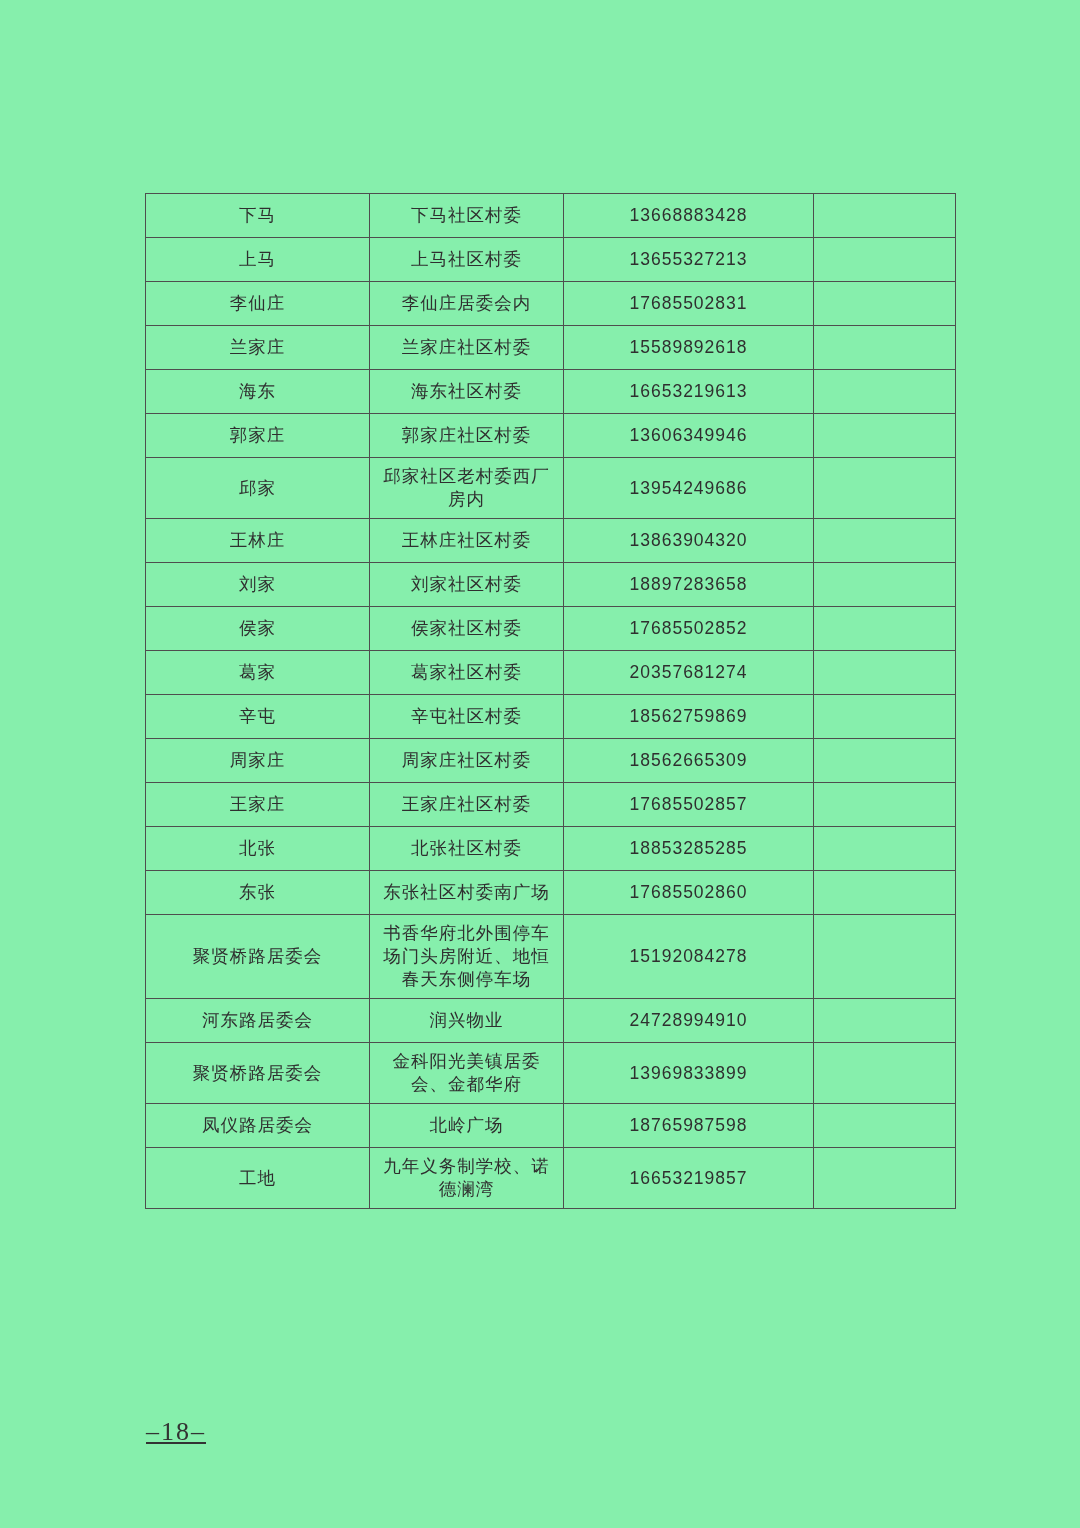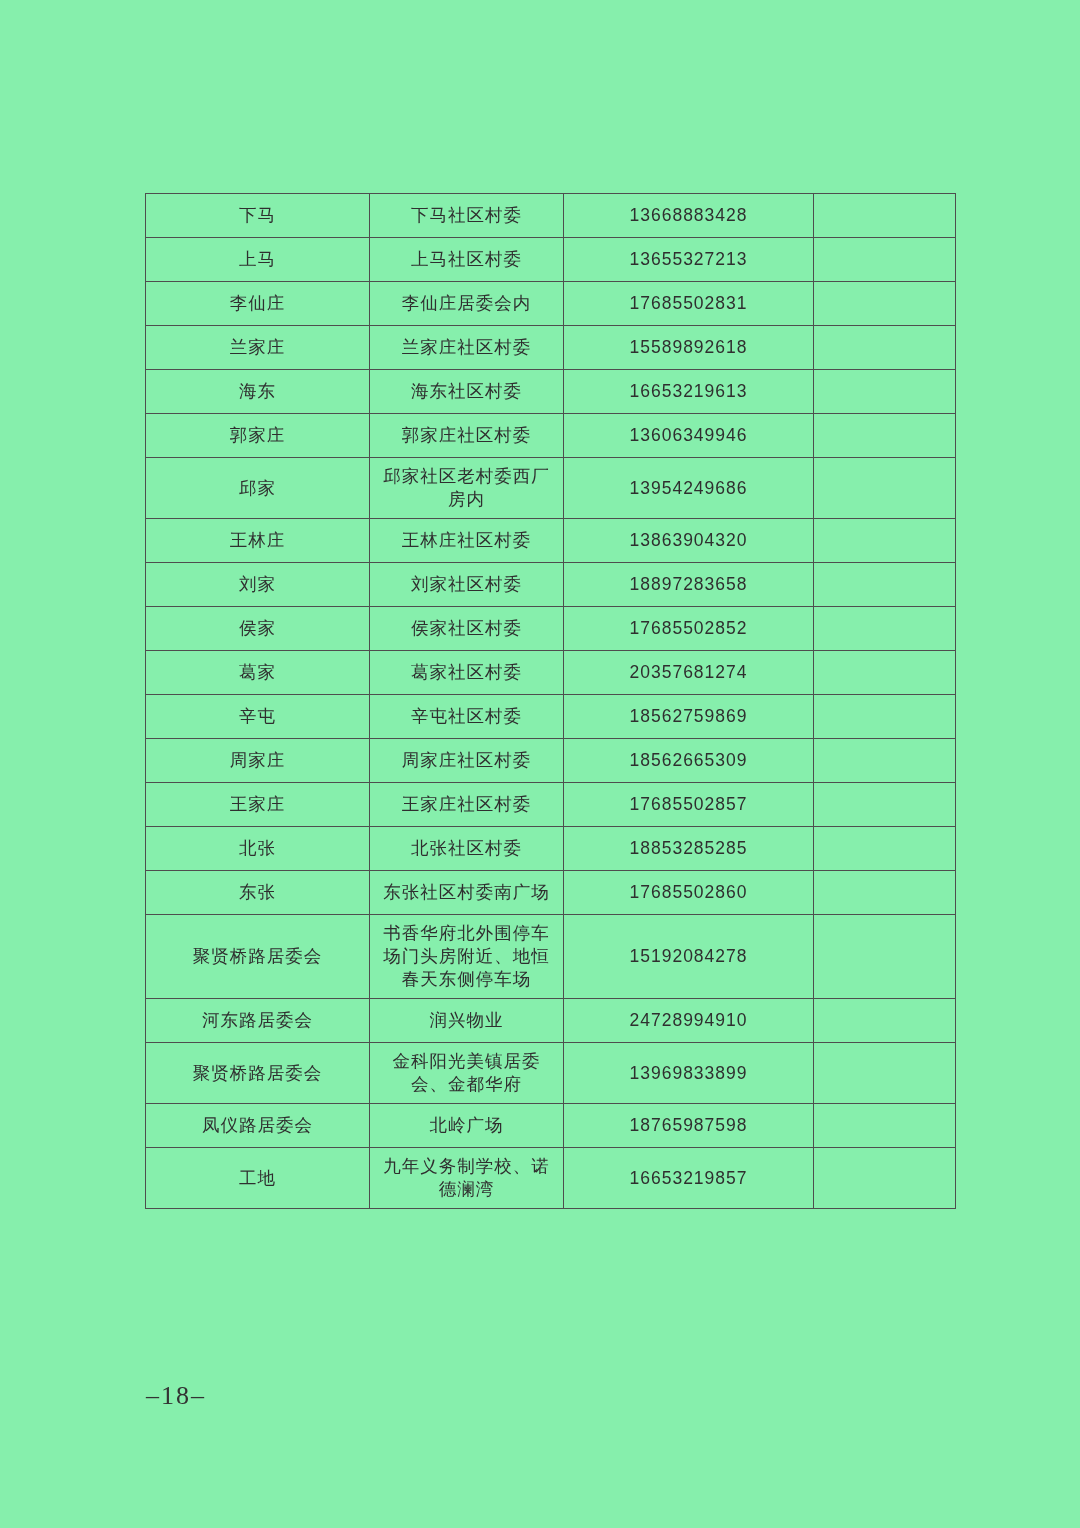--- a/index.html
+++ b/index.html
@@ -43,25 +43,26 @@
     height: 44px;
   }
   td.cell-phone {
     font-size: 19px;
     letter-spacing: 0.5px;
     font-family: Liberation Sans, sans-serif;
   }
   .page-number {
     position: absolute;
     left: 146px;
-    top: 1381px;
+    top: 1417px;
     font-size: 26px;
     letter-spacing: 2px;
     color: #333333;
     font-family: "Liberation Serif", "DejaVu Serif", serif;
+    text-decoration: underline;
   }
 </style>
 </head>
 <body>
 
 <div class="doc-page">
 
   <table class="contact-table">
     <colgroup>
       <col style="width:224px">

